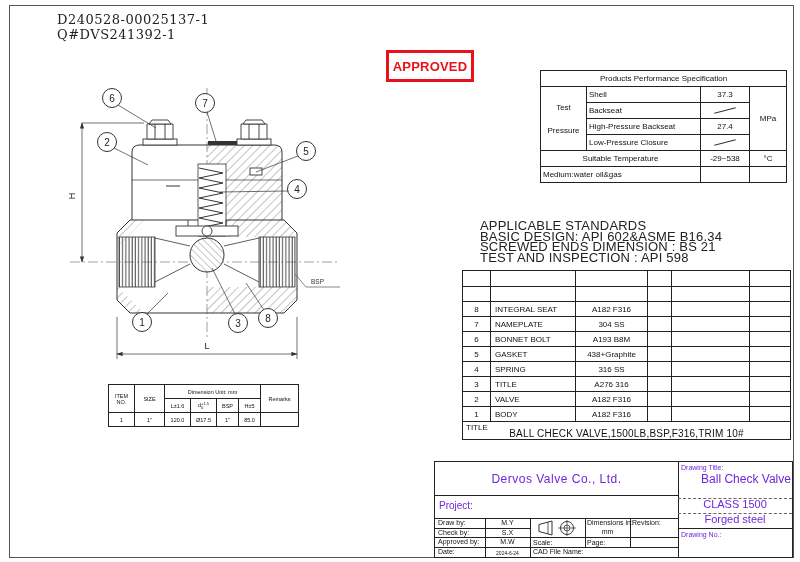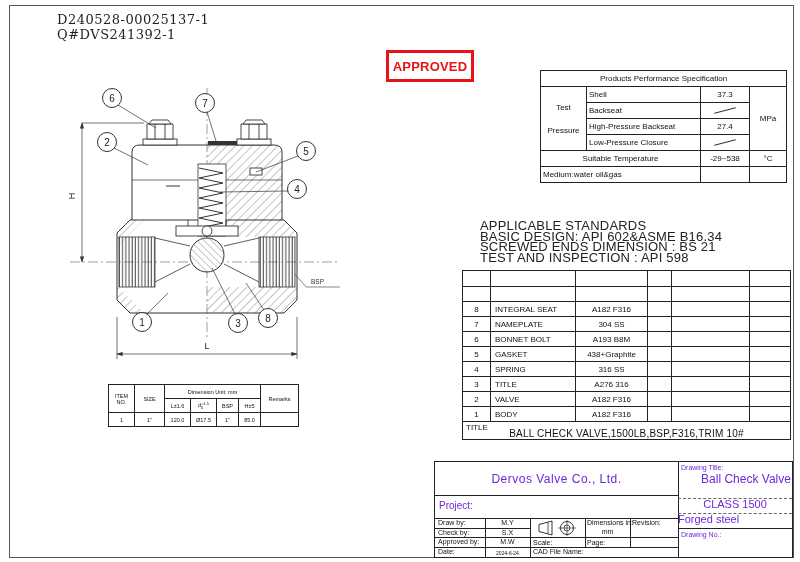--- a/index.html
+++ b/index.html
@@ -421,15 +421,15 @@
   <div class="fl" style="left:98px;top:77px">Scale:</div>
   <div class="fl" style="left:98px;top:86px">CAD File Name:</div>
   <div class="fl" style="left:152px;top:57px">Dimensions in:</div>
   <div class="fl" style="left:150px;top:66px;width:45px;text-align:center">mm</div>
   <div class="fl" style="left:197px;top:57px">Revision:</div>
   <div class="fl" style="left:152px;top:77px">Page:</div>
 
   <div class="fl cadfont" style="left:246px;top:2px">Drawing Title:</div>
   <div class="fl cadfont" style="left:243px;top:13px;width:136px;text-align:center;font-size:12px">Ball Check Valve</div>
   <div class="fl cadfont" style="left:243px;top:38px;width:114px;text-align:center;font-size:11px">CLASS 1500</div>
-  <div class="fl cadfont" style="left:243px;top:53px;width:114px;text-align:left;font-size:11px">Forged steel</div>
+  <div class="fl cadfont" style="left:243px;top:53px;width:114px;text-align:center;font-size:11px">Forged steel</div>
   <div class="fl cadfont" style="left:246px;top:69px">Drawing No.:</div>
 </div>
 
 </body></html>

